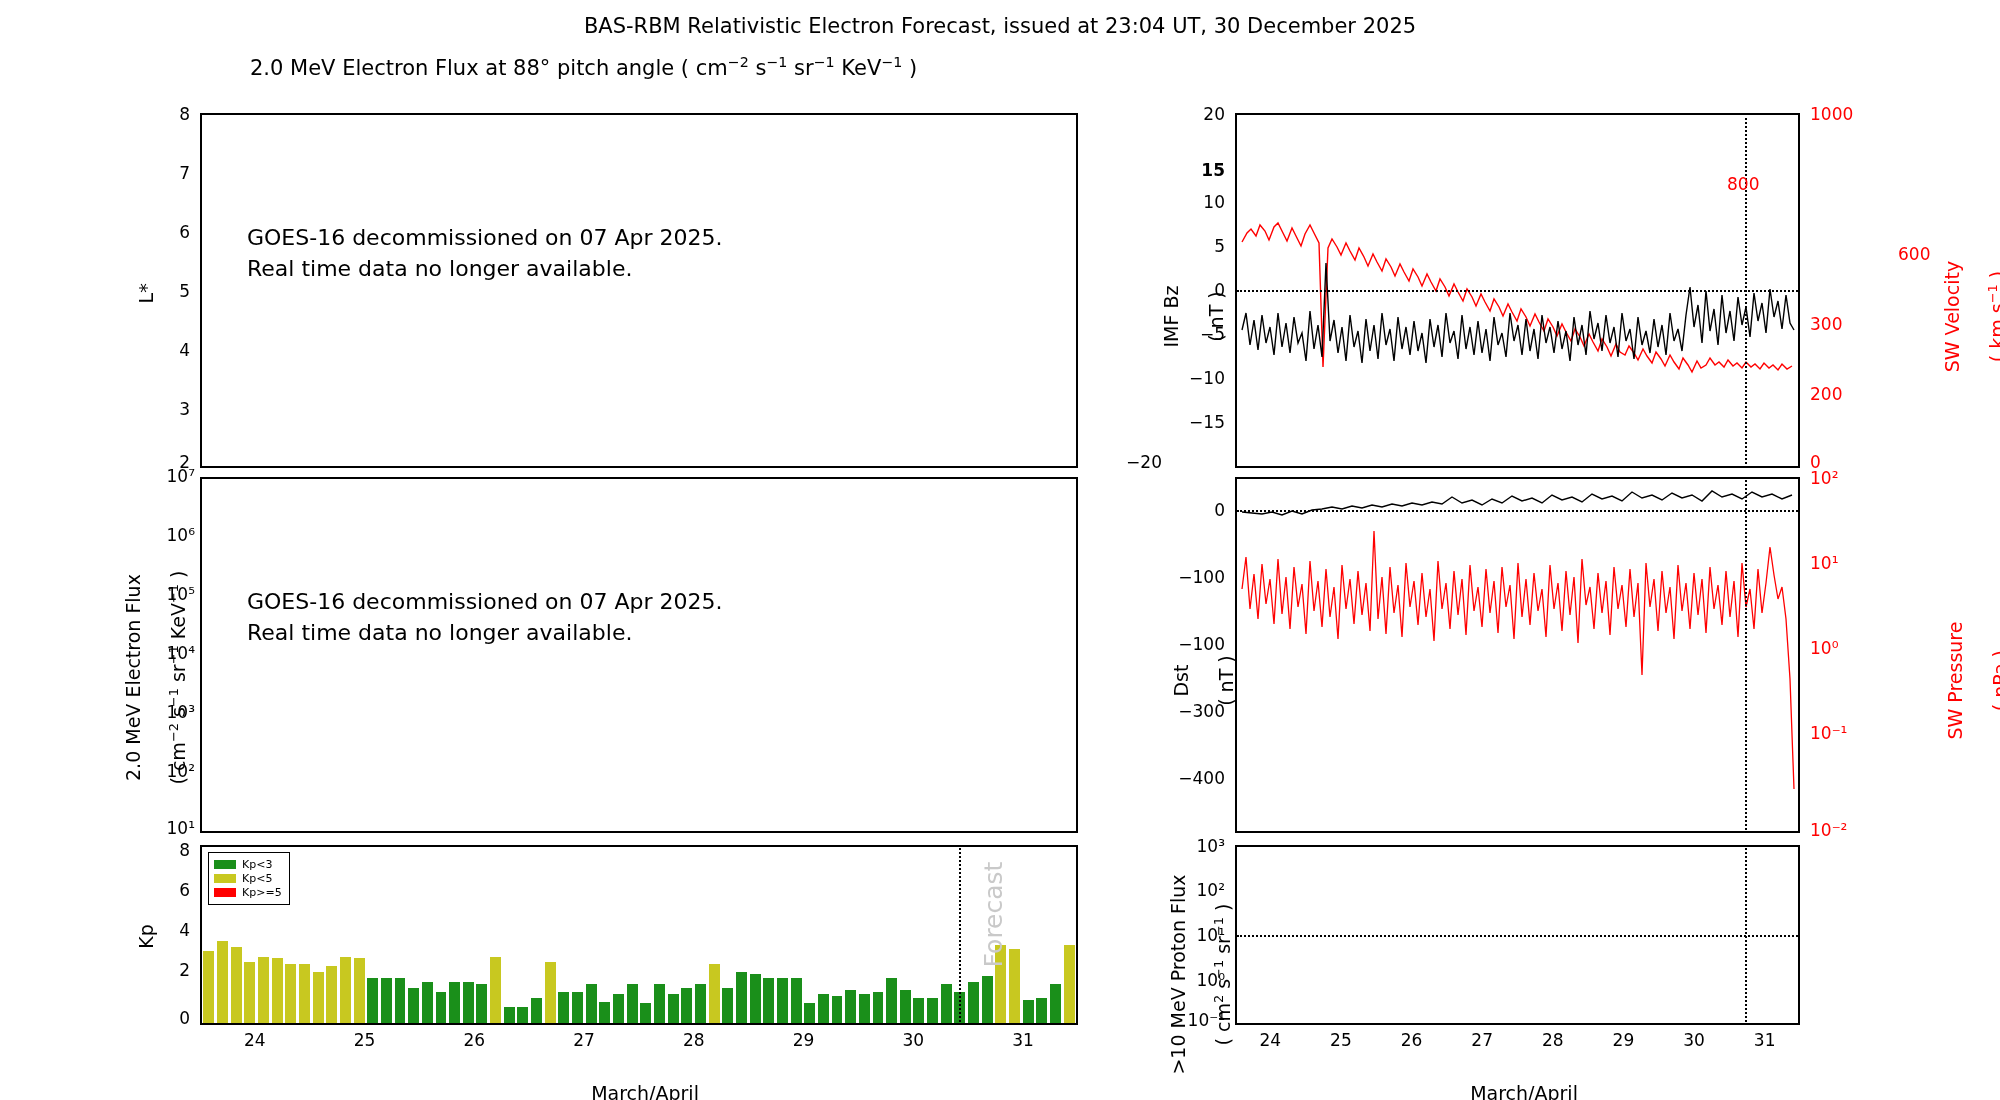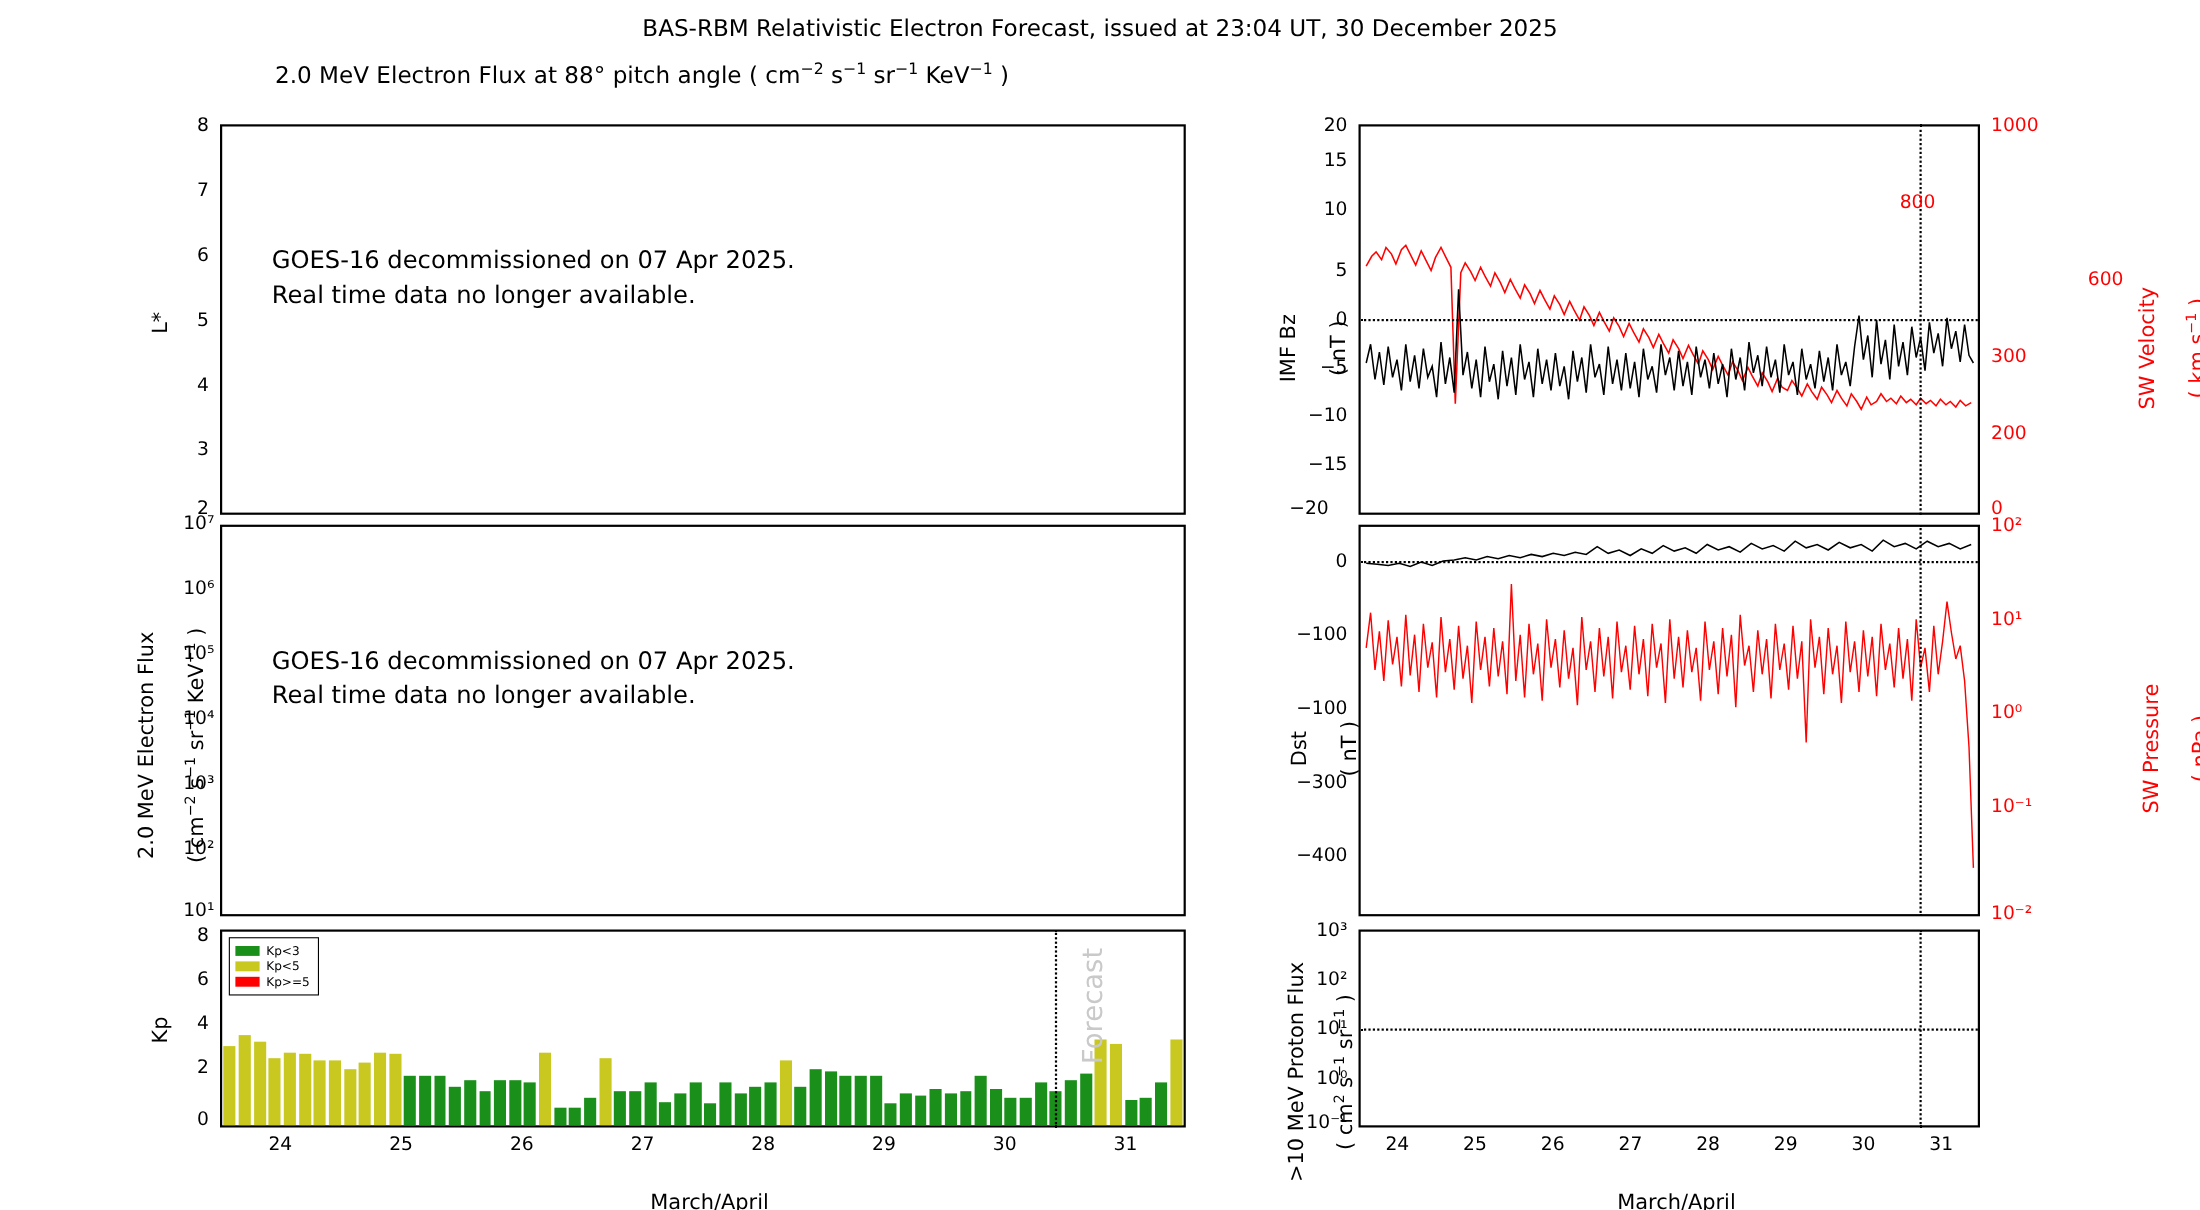--- a/index.html
+++ b/index.html
@@ -215,28 +215,28 @@
 <div class="ylab rot" style="left:1093px;top:277px;width:180px;">
   <span>IMF Bz</span><br>
   <span>( nT )</span>
 </div>
 <div class="ylab rot red" style="left:1859px;top:277px;width:210px;">
   <span>SW Velocity</span><br>
   <span><span>( km s</span><sup>−1</sup><span> )</span></span>
 </div>
 <div>
   <div class="tick tkR abs" style="left:1165px;top:104px;width:60px;">20</div>
-  <div class="tick tkR abs" style="left:1165px;top:136px;width:60px;">15</div>
-  <div class="tick tkR abs" style="left:1165px;top:180px;width:60px;">10</div>
+  <div class="tick tkR abs" style="left:1165px;top:160px;width:60px;font-weight:bold;">15</div>
+  <div class="tick tkR abs" style="left:1165px;top:192px;width:60px;">10</div>
   <div class="tick tkR abs" style="left:1165px;top:236px;width:60px;">5</div>
   <div class="tick tkR abs" style="left:1165px;top:280px;width:60px;">0</div>
   <div class="tick tkR abs" style="left:1155px;top:324px;width:70px;">−5</div>
   <div class="tick tkR abs" style="left:1155px;top:368px;width:70px;">−10</div>
   <div class="tick tkR abs" style="left:1155px;top:412px;width:70px;">−15</div>
-  <div class="tick tkR abs" style="left:1155px;top:452px;width:70px;text-align:center;">−20</div>
+  <div class="tick tkR abs" style="left:1092px;top:452px;width:70px;">−20</div>
 </div>
 <div>
   <div class="tick red abs" style="left:1810px;top:104px;width:60px;">1000</div>
   <div class="tick red abs" style="left:1727px;top:174px;width:60px;">800</div>
   <div class="tick red abs" style="left:1898px;top:244px;width:60px;">600</div>
   <div class="tick red abs" style="left:1810px;top:314px;width:60px;">300</div>
   <div class="tick red abs" style="left:1810px;top:384px;width:60px;">200</div>
   <div class="tick red abs" style="left:1810px;top:452px;width:60px;">0</div>
 </div>
 

